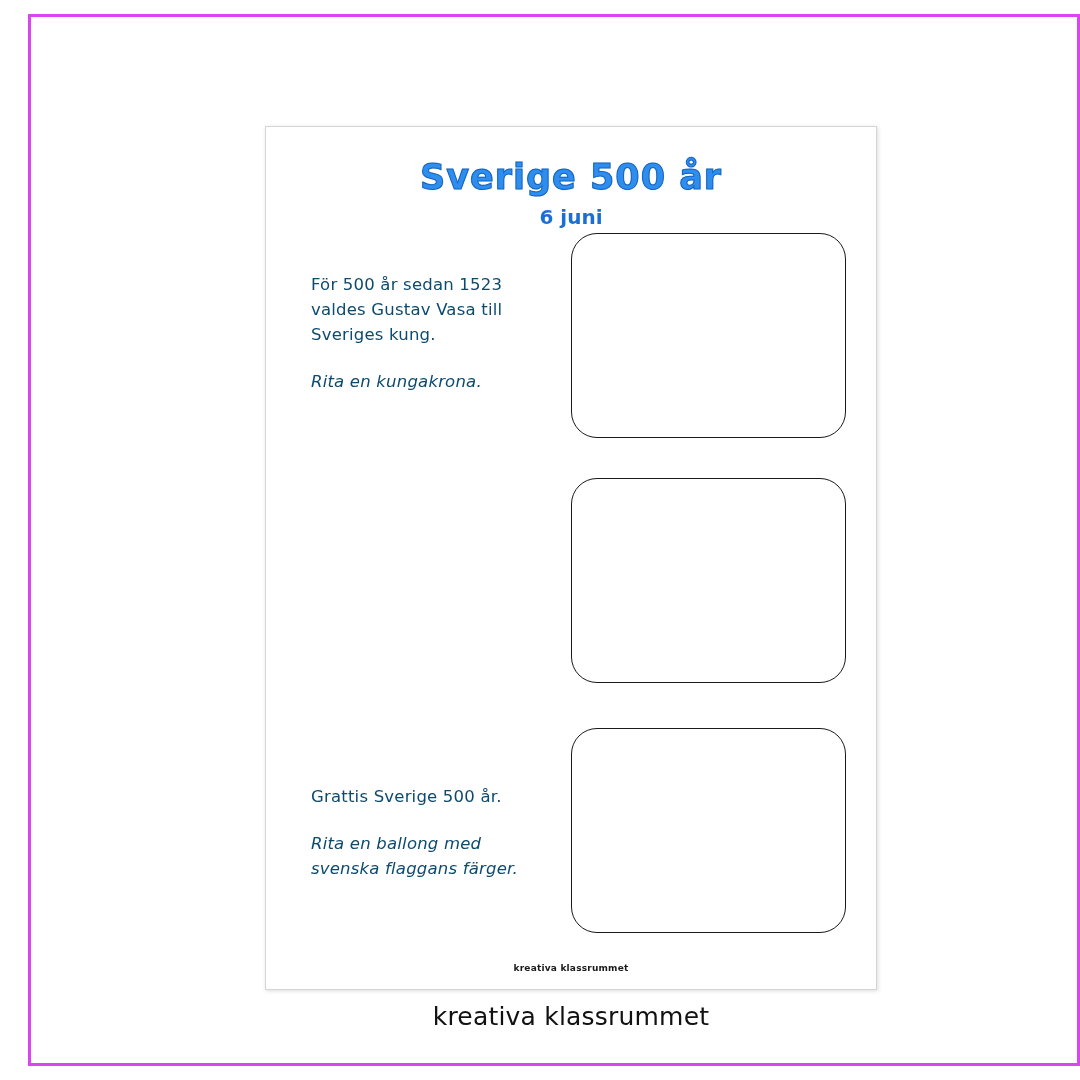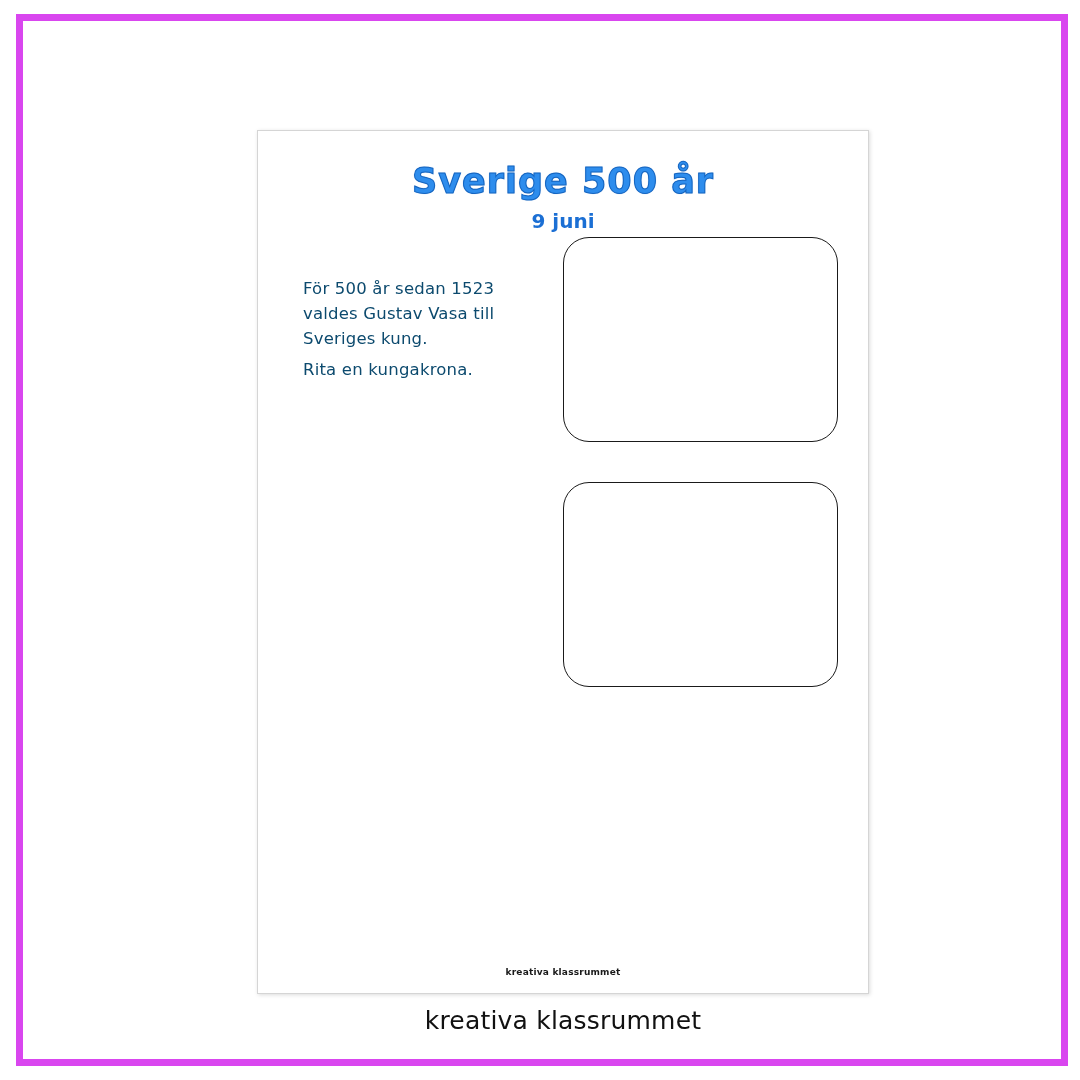--- a/index.html
+++ b/index.html
@@ -10,25 +10,25 @@
     width: 1080px;
     height: 1080px;
     background: #ffffff;
     font-family: "Liberation Sans", sans-serif;
     overflow: hidden;
   }
 
   
   .page-frame {
     position: absolute;
-    left: 16px;
+    left: 28px;
     top: 14px;
     width: 1052px;
     height: 1052px;
-    border: 7px solid #d946ef;
+    border: 3px solid #d946ef;
     box-sizing: border-box;
     background: #ffffff;
   }
 
   
   .worksheet {
     position: absolute;
     left: 234px;
     top: 109px;
     width: 612px;
@@ -85,21 +85,21 @@
     font-size: 16.5px;
     line-height: 1.52;
     color: #0c4a6e;
     letter-spacing: 0.2px;
   }
   .task-1 .task-text { top: 45px; }
   .task-2 .task-text { top: 60px; }
   .task-3 .task-text { top: 62px; }
 
   .task-text p { margin: 0; }
-  .task-text p.gap { margin-top: 6px; }
+  .task-text p.gap { margin-top: 22px; font-style: italic; }
 
   .draw-box {
     position: absolute;
     left: 305px;
     width: 275px;
     height: 205px;
     border: 1.6px solid #1a1a1a;
     border-radius: 26px;
     background: #ffffff;
     box-sizing: border-box;
@@ -134,33 +134,40 @@
   }
 </style>
 </head>
 <body>
 
 <div class="page-frame">
 
   <div class="worksheet">
 
     <div class="ws-title">Sverige 500 år</div>
-    <div class="ws-subtitle">9 juni</div>
+    <div class="ws-subtitle">6 juni</div>
 
     <div class="task task-1">
       <div class="task-text">
         <p>För 500 år sedan 1523 valdes Gustav Vasa till Sveriges kung.</p>
         <p class="gap">Rita en kungakrona.</p>
       </div>
       <div class="draw-box"></div>
     </div>
 
     <div class="task task-2">
       <div class="draw-box"></div>
     </div>
 
+    <div class="task task-3">
+      <div class="task-text">
+        <p>Grattis Sverige 500 år.</p>
+        <p class="gap">Rita en ballong med svenska flaggans färger.</p>
+      </div>
+      <div class="draw-box"></div>
+    </div>
 
     <div class="ws-footer">kreativa klassrummet</div>
   </div>
 
   <div class="brand-caption">kreativa klassrummet</div>
 
 </div>
 
 </body></html>

